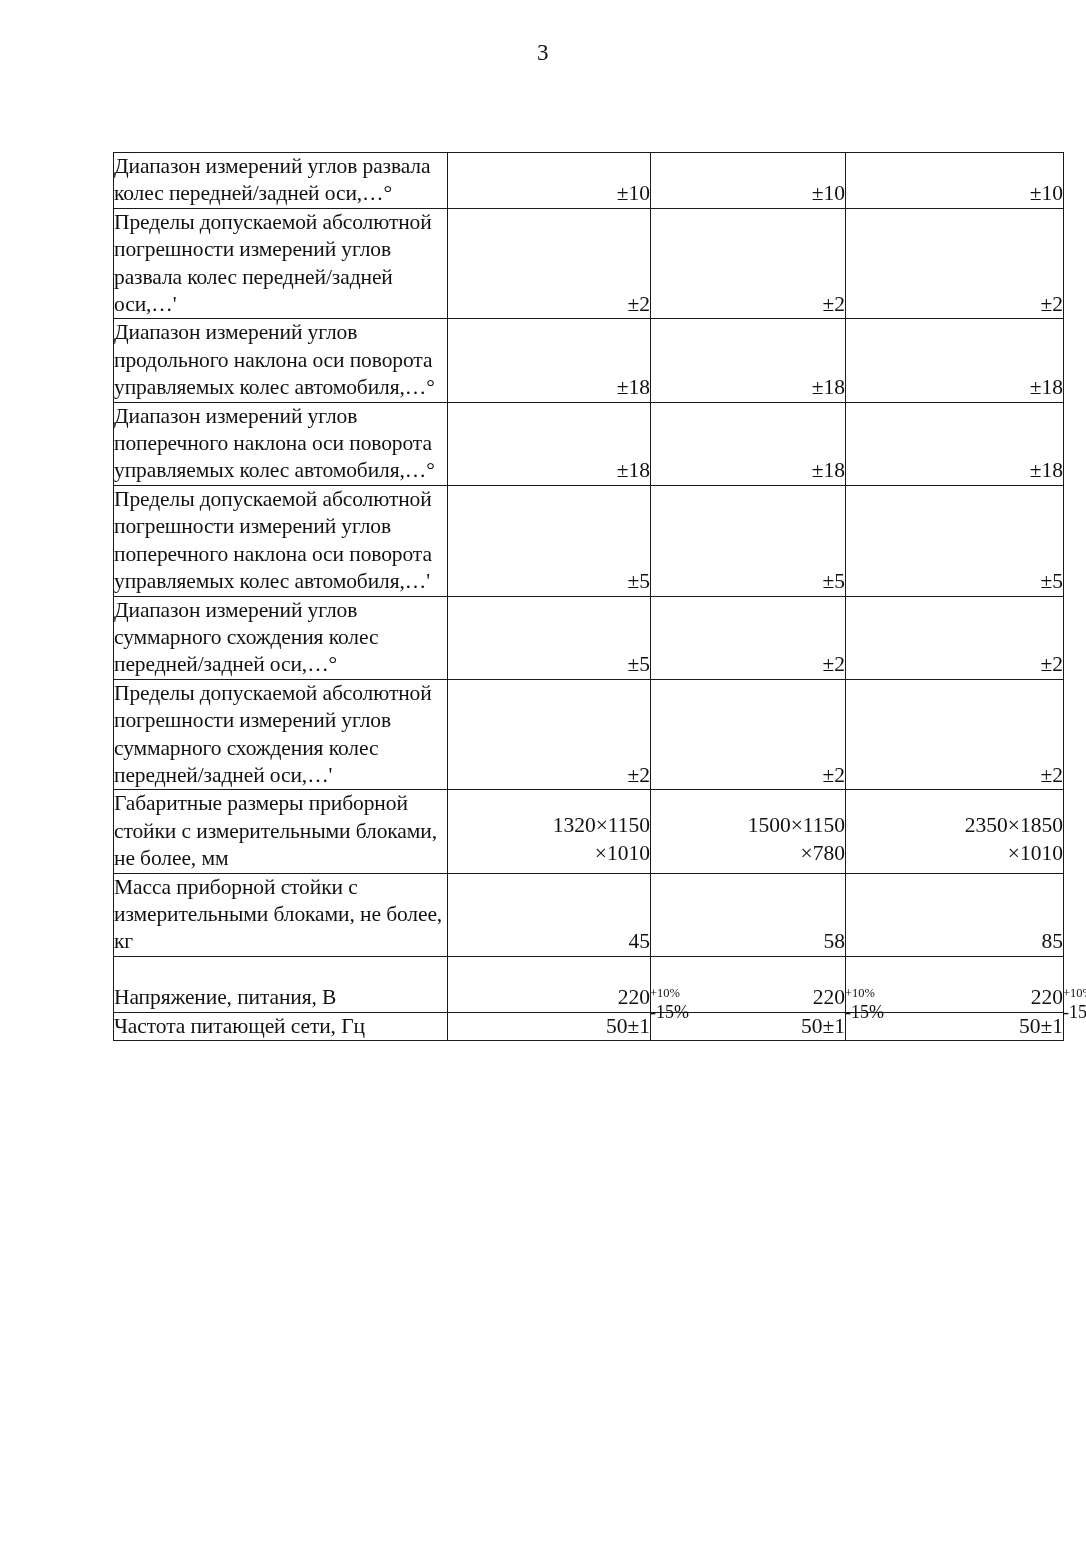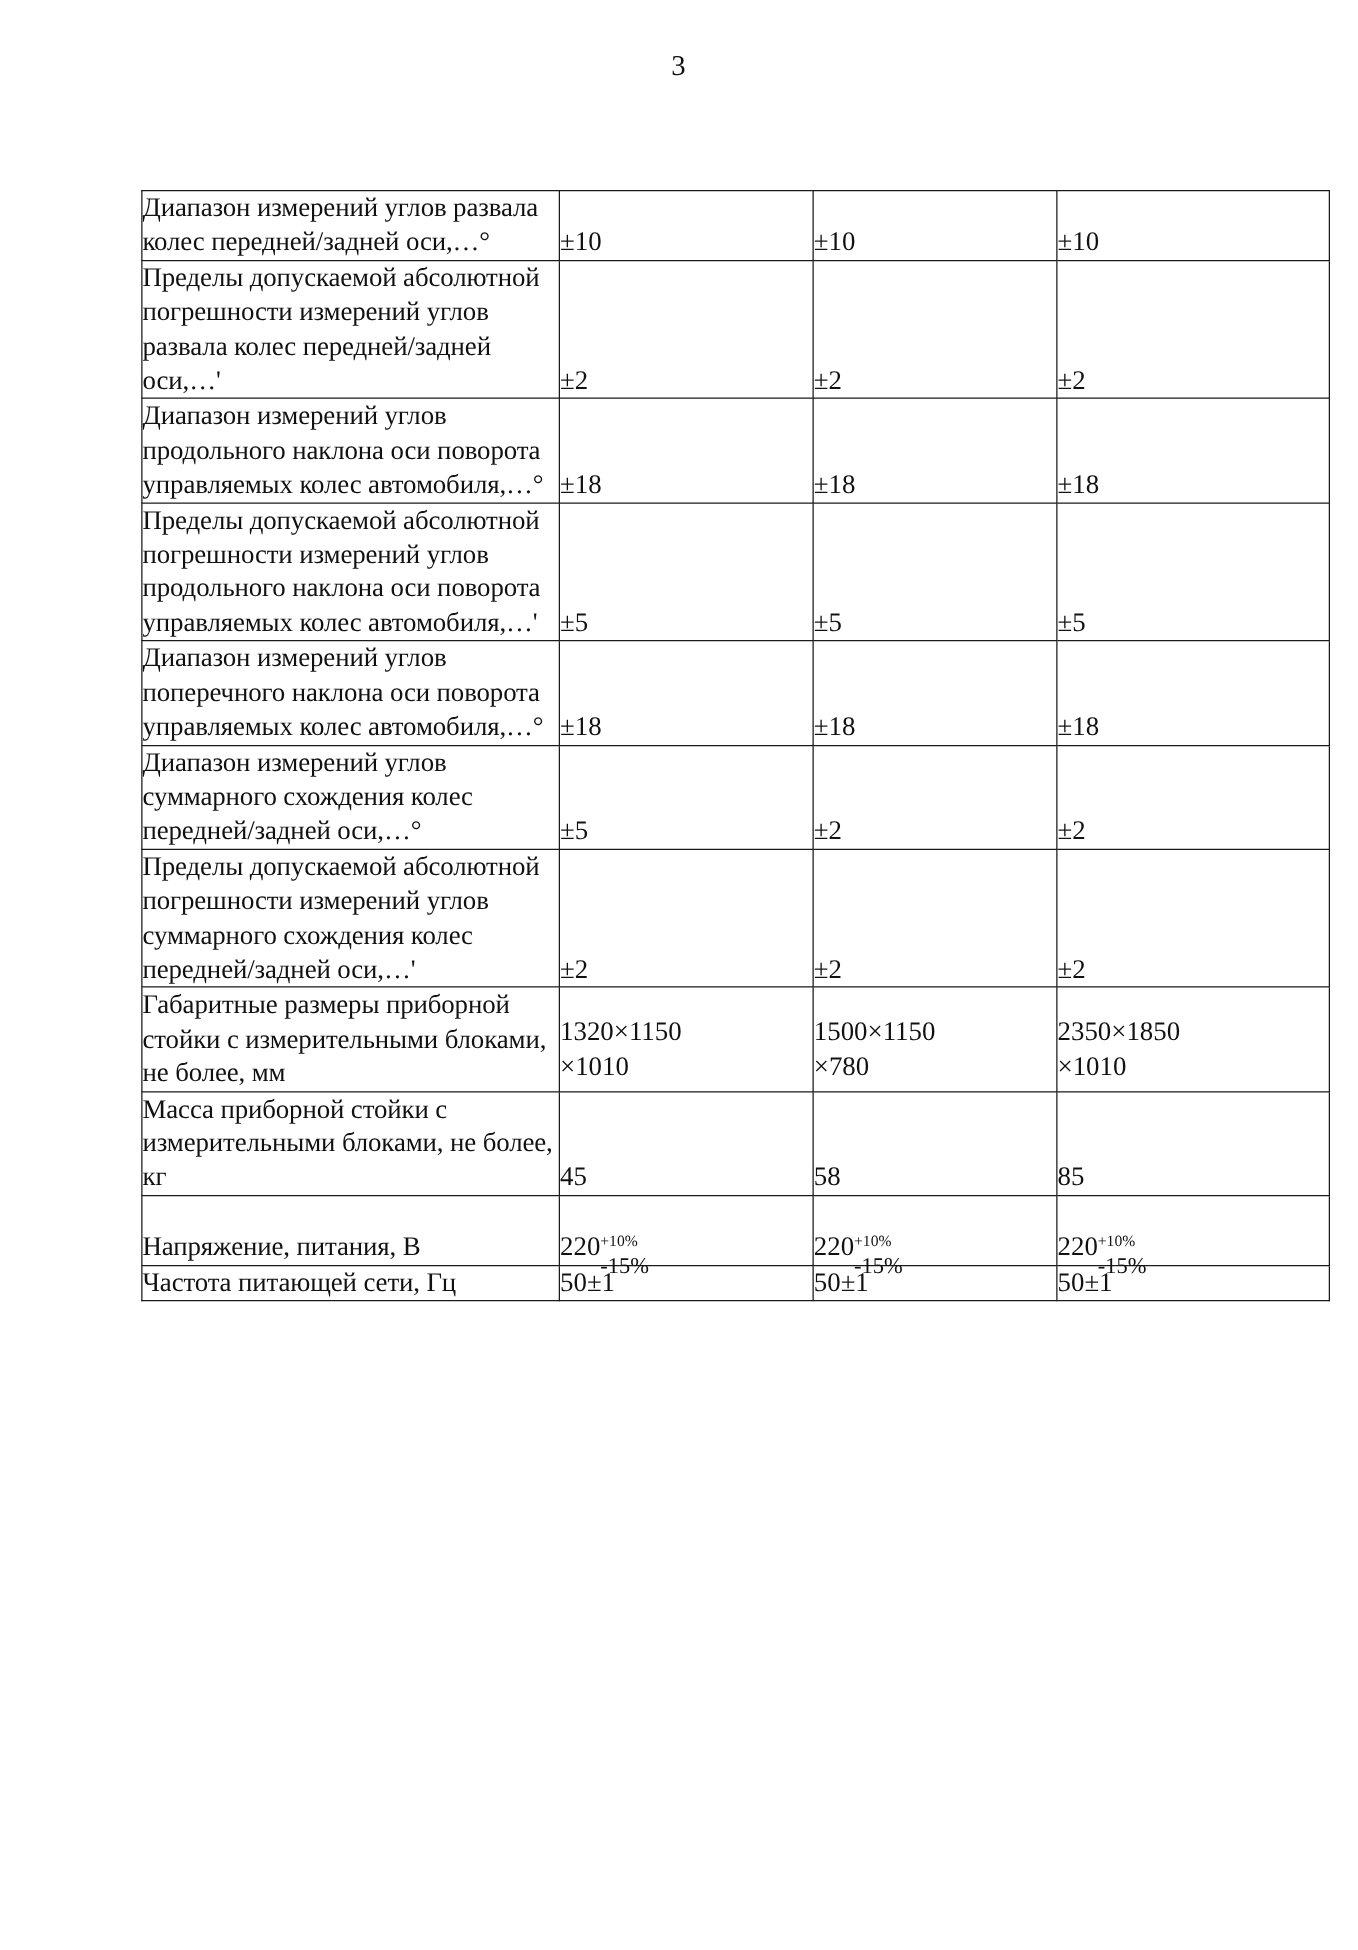--- a/index.html
+++ b/index.html
@@ -60,21 +60,21 @@
   .label-cell {
     padding: 2px 4px 3px 7px;
     font-size: 21.5px;
     line-height: 27.4px;
     text-align: left;
     vertical-align: top;
     letter-spacing: -0.1px;
   }
 
   .value-cell {
-    text-align: left;
+    text-align: right;
     font-size: 21.5px;
     line-height: 27.4px;
     vertical-align: bottom;
     padding: 0 4px 3px 4px;
     white-space: pre-line;
   }
 
   .value-cell.multi {
     line-height: 28px;
     padding-bottom: 6px;
@@ -141,34 +141,34 @@
         <td class="value-cell">±2</td>
       </tr>
 
       <tr>
         <td class="label-cell">Диапазон измерений углов продольного наклона оси поворота управляемых колес автомобиля,…°</td>
         <td class="value-cell">±18</td>
         <td class="value-cell">±18</td>
         <td class="value-cell">±18</td>
       </tr>
 
-      <tr>
-        <td class="label-cell">Пределы допускаемой абсолютной погрешности измерений углов продольного наклона оси поворота управляемых колес автомобиля,…'</td>
-        <td class="value-cell">±5</td>
-        <td class="value-cell">±5</td>
-        <td class="value-cell">±5</td>
-      </tr>
 
       <tr>
         <td class="label-cell">Диапазон измерений углов поперечного наклона оси поворота управляемых колес автомобиля,…°</td>
         <td class="value-cell">±18</td>
         <td class="value-cell">±18</td>
         <td class="value-cell">±18</td>
       </tr>
 
+      <tr>
+        <td class="label-cell">Пределы допускаемой абсолютной погрешности измерений углов поперечного наклона оси поворота управляемых колес автомобиля,…'</td>
+        <td class="value-cell">±5</td>
+        <td class="value-cell">±5</td>
+        <td class="value-cell">±5</td>
+      </tr>
 
       <tr>
         <td class="label-cell">Диапазон измерений углов суммарного схождения колес передней/задней оси,…°</td>
         <td class="value-cell">±5</td>
         <td class="value-cell">±2</td>
         <td class="value-cell">±2</td>
       </tr>
 
       <tr>
         <td class="label-cell">Пределы допускаемой абсолютной погрешности измерений углов суммарного схождения колес передней/задней оси,…'</td>

